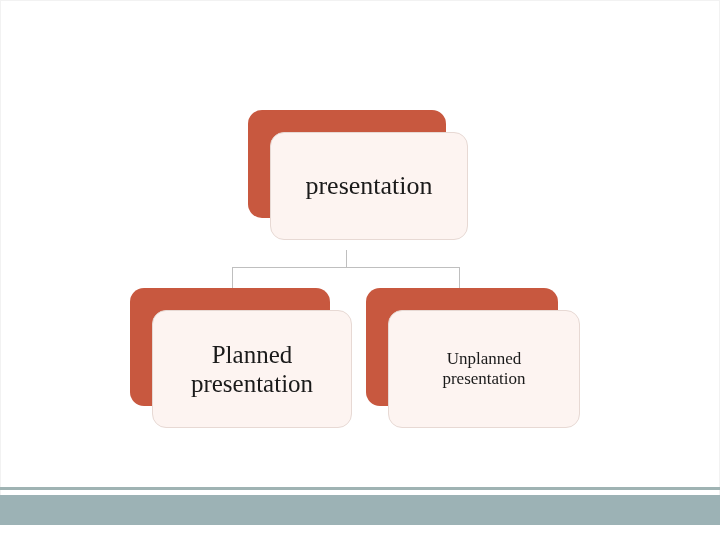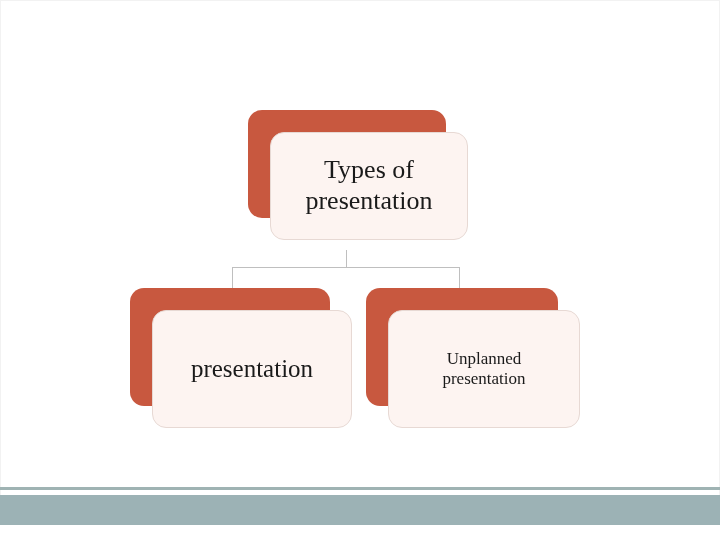--- a/index.html
+++ b/index.html
@@ -157,31 +157,31 @@
     <div class="connector" style="left:346px; top:250px; width:1px; height:18px; background:#bfbfbf;"></div>
     <div class="connector" style="left:232px; top:267px; width:228px; height:1px; background:#bfbfbf;"></div>
     <div class="connector" style="left:232px; top:267px; width:1px; height:24px; background:#bfbfbf;"></div>
     <div class="connector" style="left:459px; top:267px; width:1px; height:24px; background:#bfbfbf;"></div>
 
     <div class="node" id="node-top">
       <div class="shadow"></div>
       <div class="face"></div>
       <div class="label">
         <div>
-          <span class="lbl-line">Types of</span>
           <span class="lbl-line">presentation</span>
         </div>
       </div>
     </div>
 
     <div class="node" id="node-left">
       <div class="shadow"></div>
       <div class="face"></div>
       <div class="label">
         <div>
+          <span class="lbl-line">Planned</span>
           <span class="lbl-line">presentation</span>
         </div>
       </div>
     </div>
 
     <div class="node" id="node-right">
       <div class="shadow"></div>
       <div class="face"></div>
       <div class="label">
         <div>

